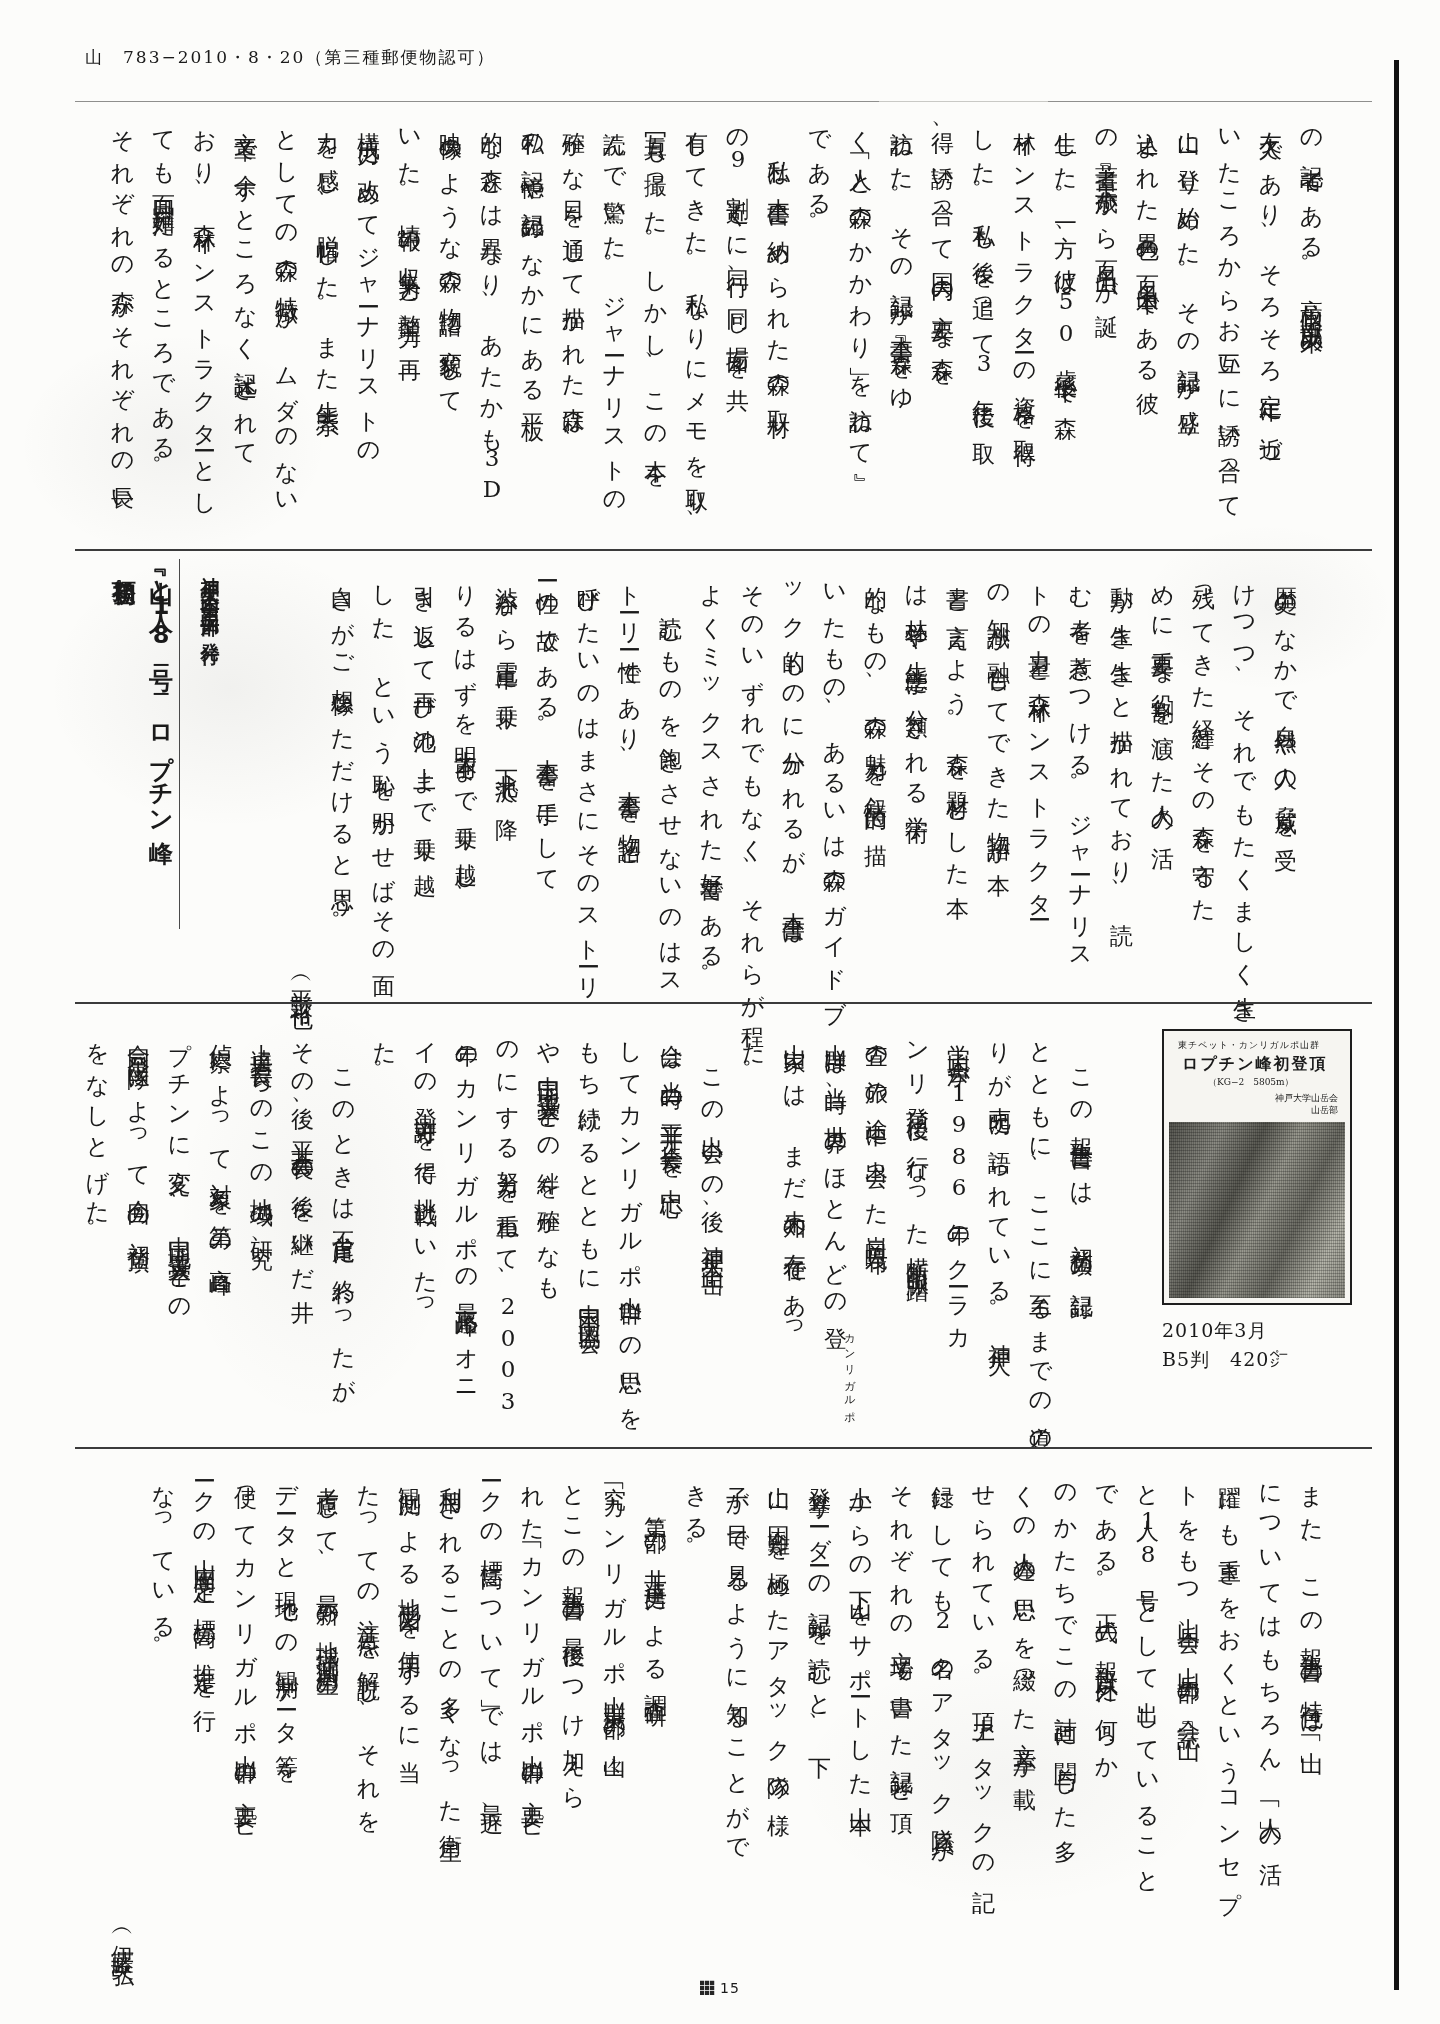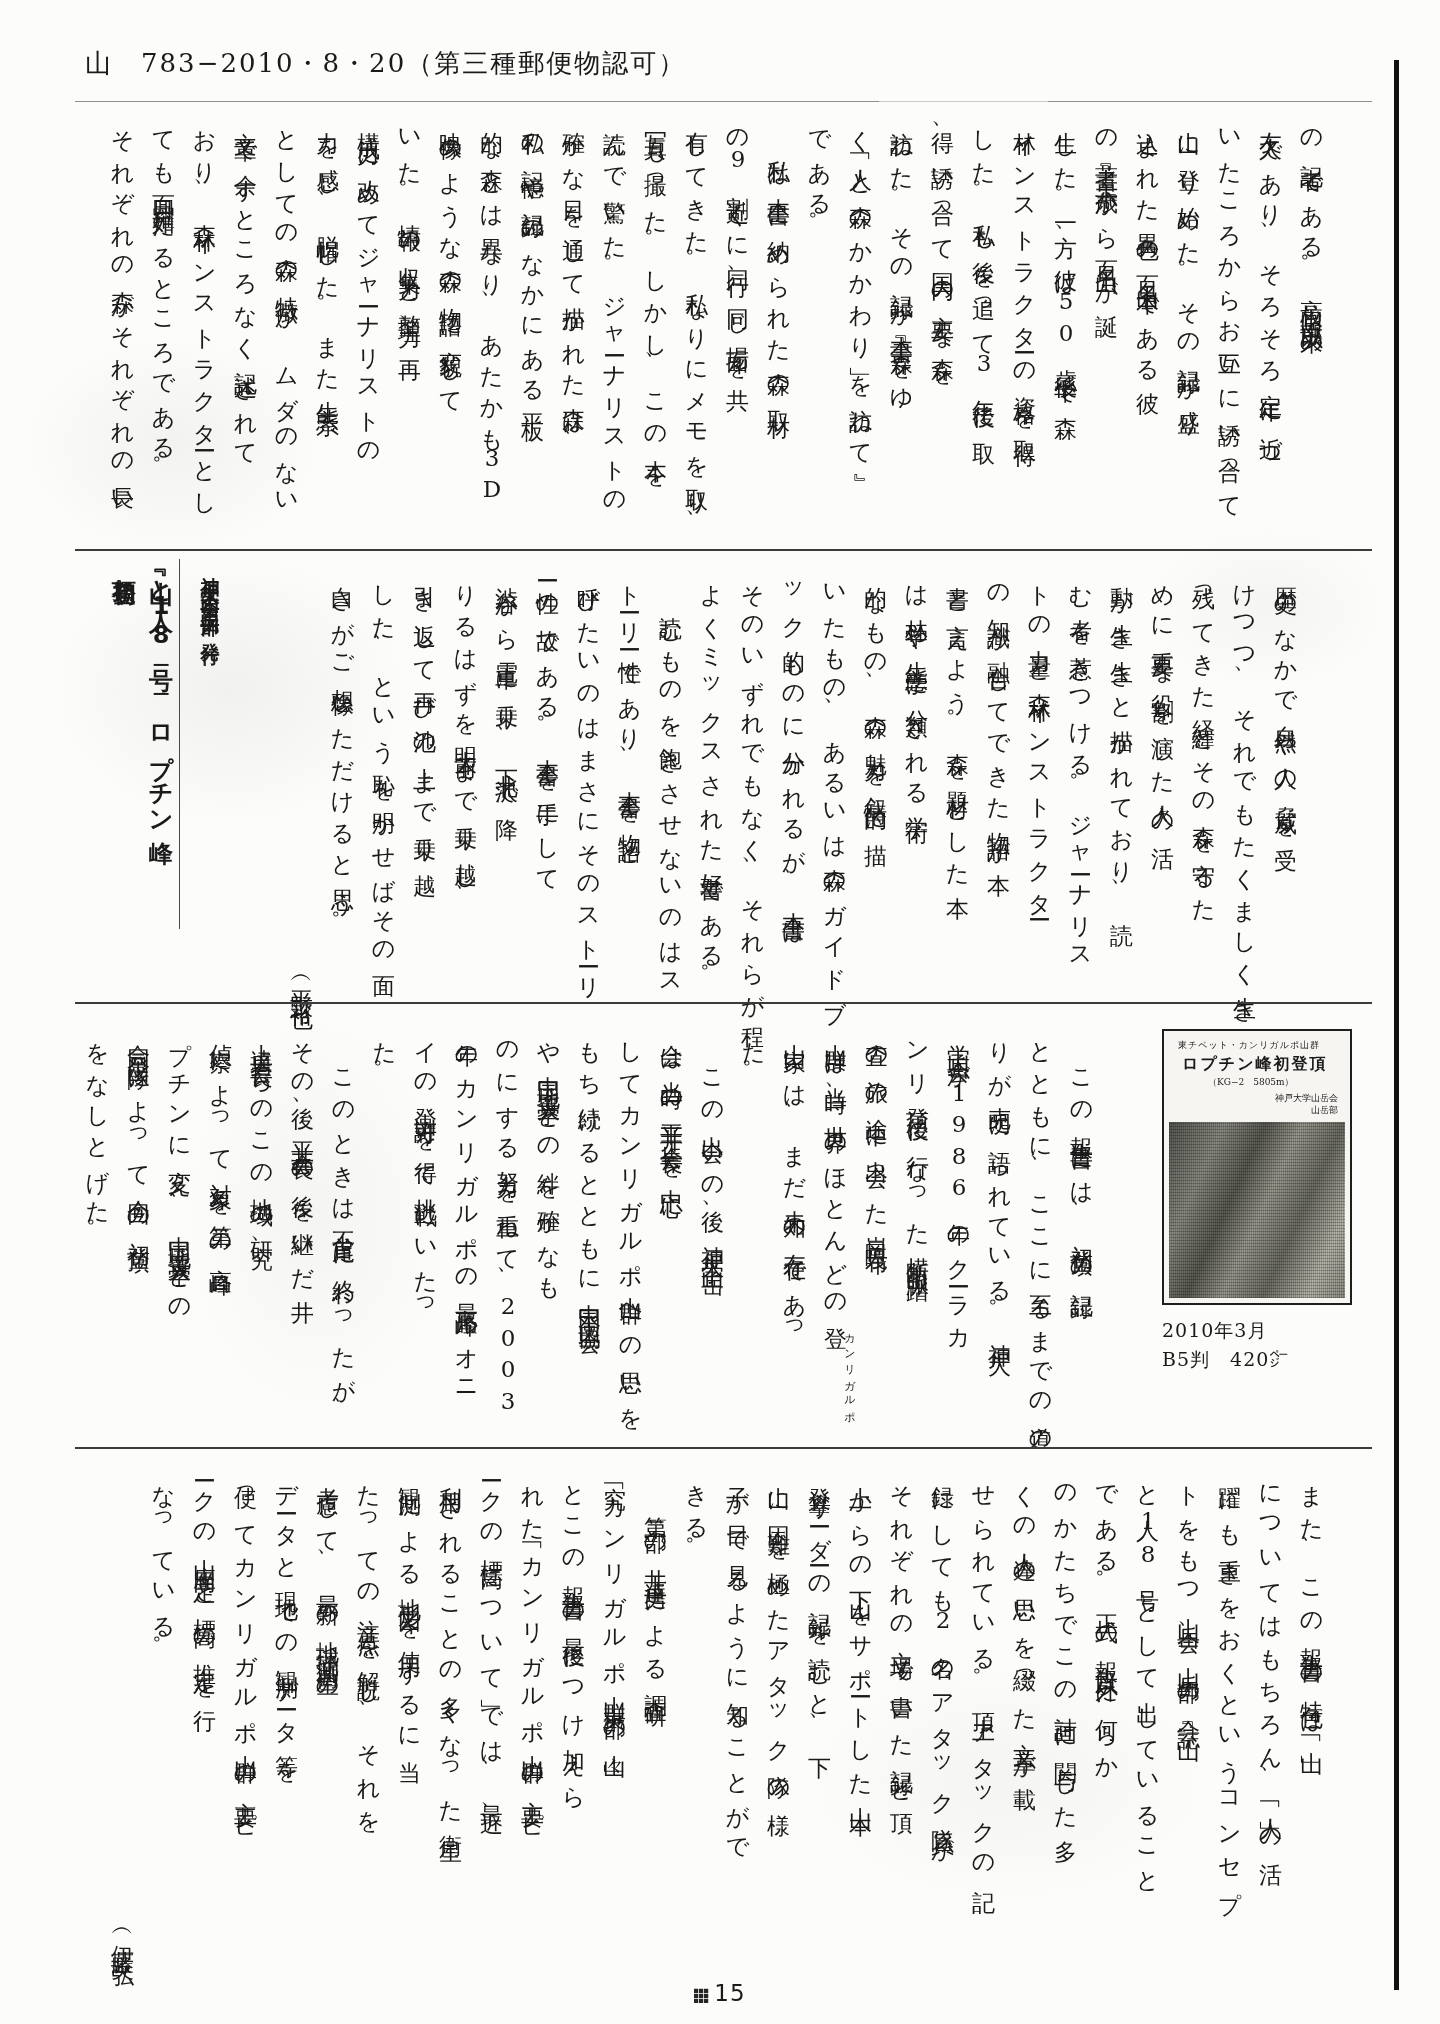--- a/index.html
+++ b/index.html
@@ -13,21 +13,21 @@
     position:absolute; inset:0; pointer-events:none;
     background:
       radial-gradient(220px 160px at 12% 22%, rgba(60,60,55,.05), transparent 70%),
       radial-gradient(260px 200px at 16% 34%, rgba(60,60,55,.06), transparent 70%),
       radial-gradient(200px 300px at 22% 60%, rgba(60,60,55,.04), transparent 70%),
       radial-gradient(300px 180px at 70% 88%, rgba(60,60,55,.04), transparent 70%),
       radial-gradient(180px 120px at 88% 30%, rgba(60,60,55,.04), transparent 70%);
   }
   .header{
     position:absolute; left:85px; top:46px;
-    font-size:26px; letter-spacing:2px; white-space:pre;
+    font-size:17px; letter-spacing:2px; white-space:pre;
   }
   .rule-top{
     position:absolute; left:75px; top:101px; width:1297px; height:1px;
     background:linear-gradient(90deg,#8f8f8d 0 62%, #c9c9c5 62% 75%, #8f8f8d 75% 100%);
   }
   .scan-line{
     position:absolute; left:1394px; top:60px; width:5px; height:1930px;
     background:#111;
   }
   section.block{
@@ -91,21 +91,21 @@
     font-size:19px; line-height:1.55; letter-spacing:1px; white-space:pre;
   }
   .furigana{
     position:absolute; left:766px; top:322px;
     writing-mode:vertical-rl; text-orientation:upright;
     font-size:11px; letter-spacing:3px;
   }
 
   .pagenum{
     position:absolute; left:0; right:0; top:1980px; text-align:center;
-    writing-mode:horizontal-tb; font-size:23px; letter-spacing:1px;
+    writing-mode:horizontal-tb; font-size:14px; letter-spacing:1px;
     font-family:"DejaVu Sans","Liberation Sans",sans-serif;
   }
   .pn-ornament{
     display:inline-block; width:15px; height:15px; margin-right:5px; vertical-align:-2px;
     background-color:#262626;
     background-image:
       repeating-linear-gradient(0deg, transparent 0 4px, rgba(255,255,255,.75) 4px 5px),
       repeating-linear-gradient(90deg, transparent 0 4px, rgba(255,255,255,.75) 4px 5px);
   }
 </style>

